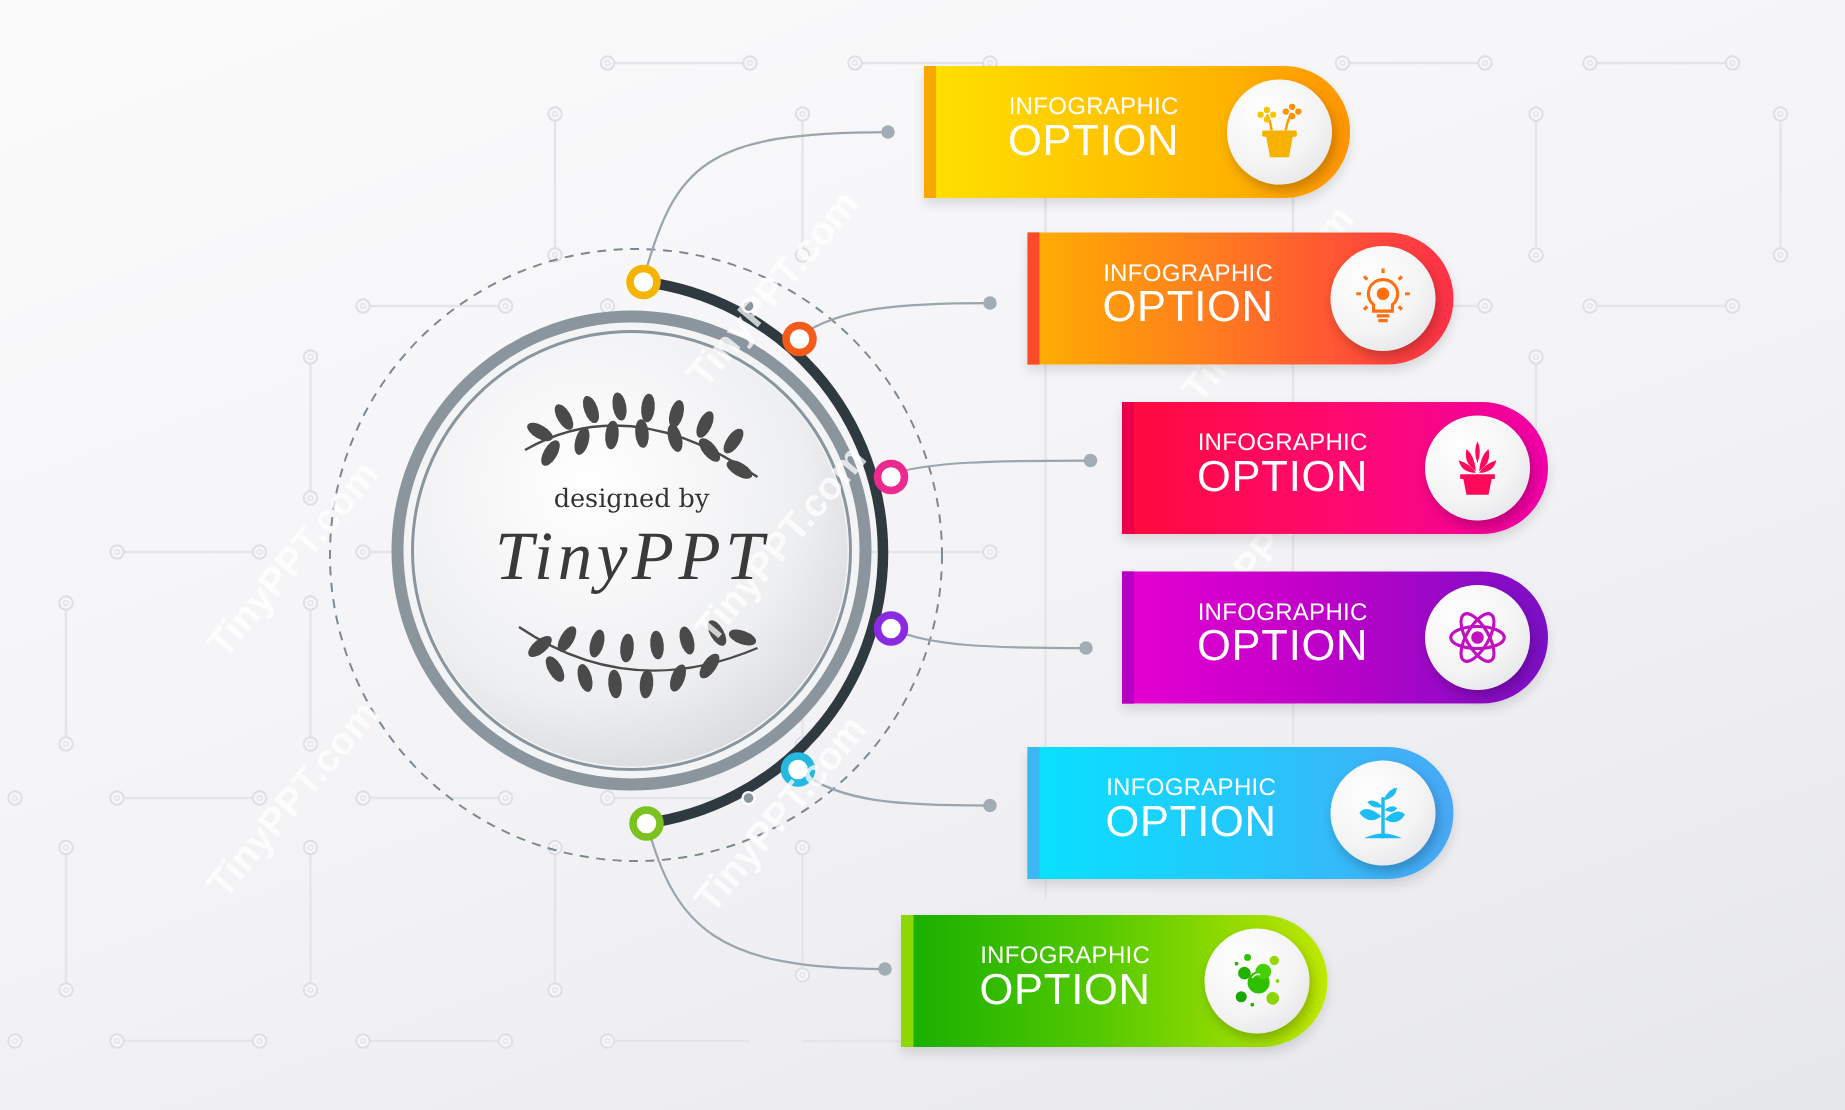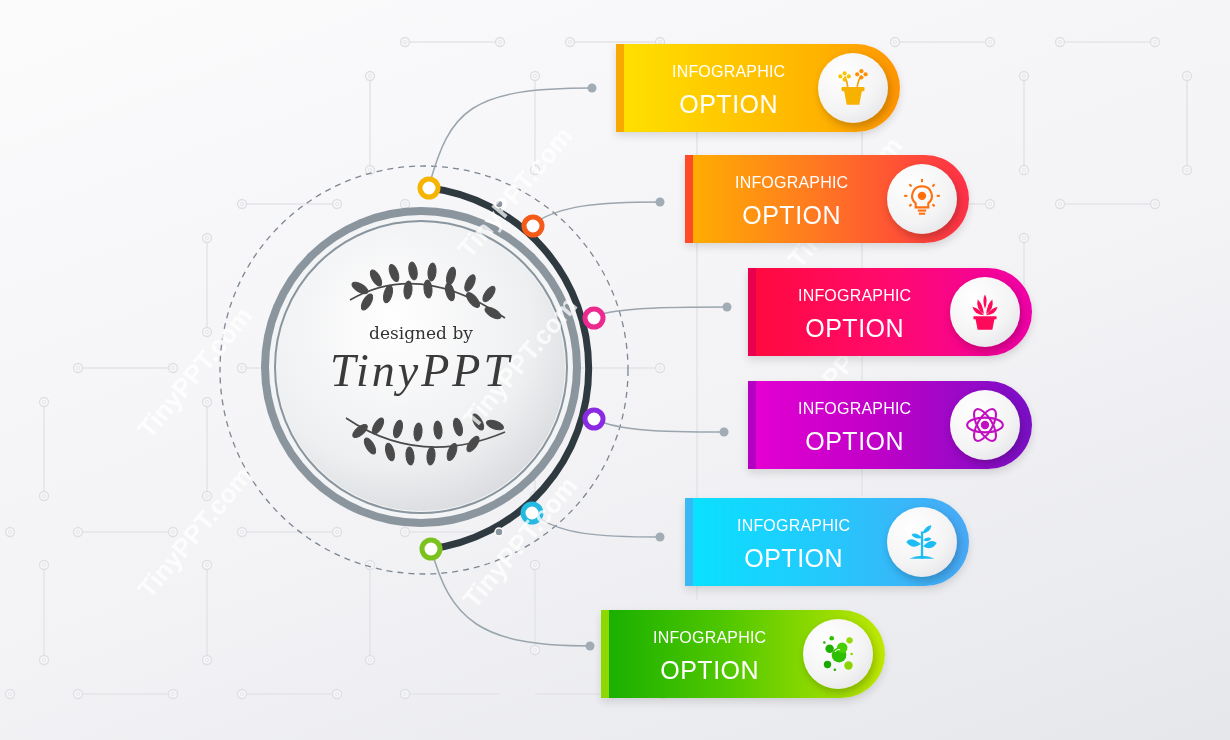--- a/index.html
+++ b/index.html
@@ -14,21 +14,21 @@
       box-shadow: 0 4px 8px rgba(0,0,0,0.12);
       text-align: center;
     }
     .card .stripe {
       position: absolute; left: 0; top: 0; bottom: 0; width: 8px;
     }
     .card .text {
       position: absolute; top: 20px; color: #fff; line-height: 1;
     }
     .card .t1 { font-size: 16px; letter-spacing: 0.2px; display: block; }
-    .card .t2 { font-size: 25px; letter-spacing: 0.5px; display: block; margin-top: 12px; }
+    .card .t2 { font-size: 29px; letter-spacing: 0.5px; display: block; margin-top: 0; }
     .card .badge {
       position: absolute; right: 12px; top: 9px; width: 70px; height: 70px;
       border-radius: 50%;
       background: radial-gradient(circle at 35% 30%, #ffffff 0%, #f4f4f5 55%, #dcdde0 100%);
       box-shadow: 2px 4px 8px rgba(0,0,0,0.22);
       display: flex; align-items: center; justify-content: center;
     }
     .card .badge svg { width: 42px; height: 42px; }
     .center-logo {
       position: absolute; left: 260px; top: 206px; width: 322px; height: 322px;

